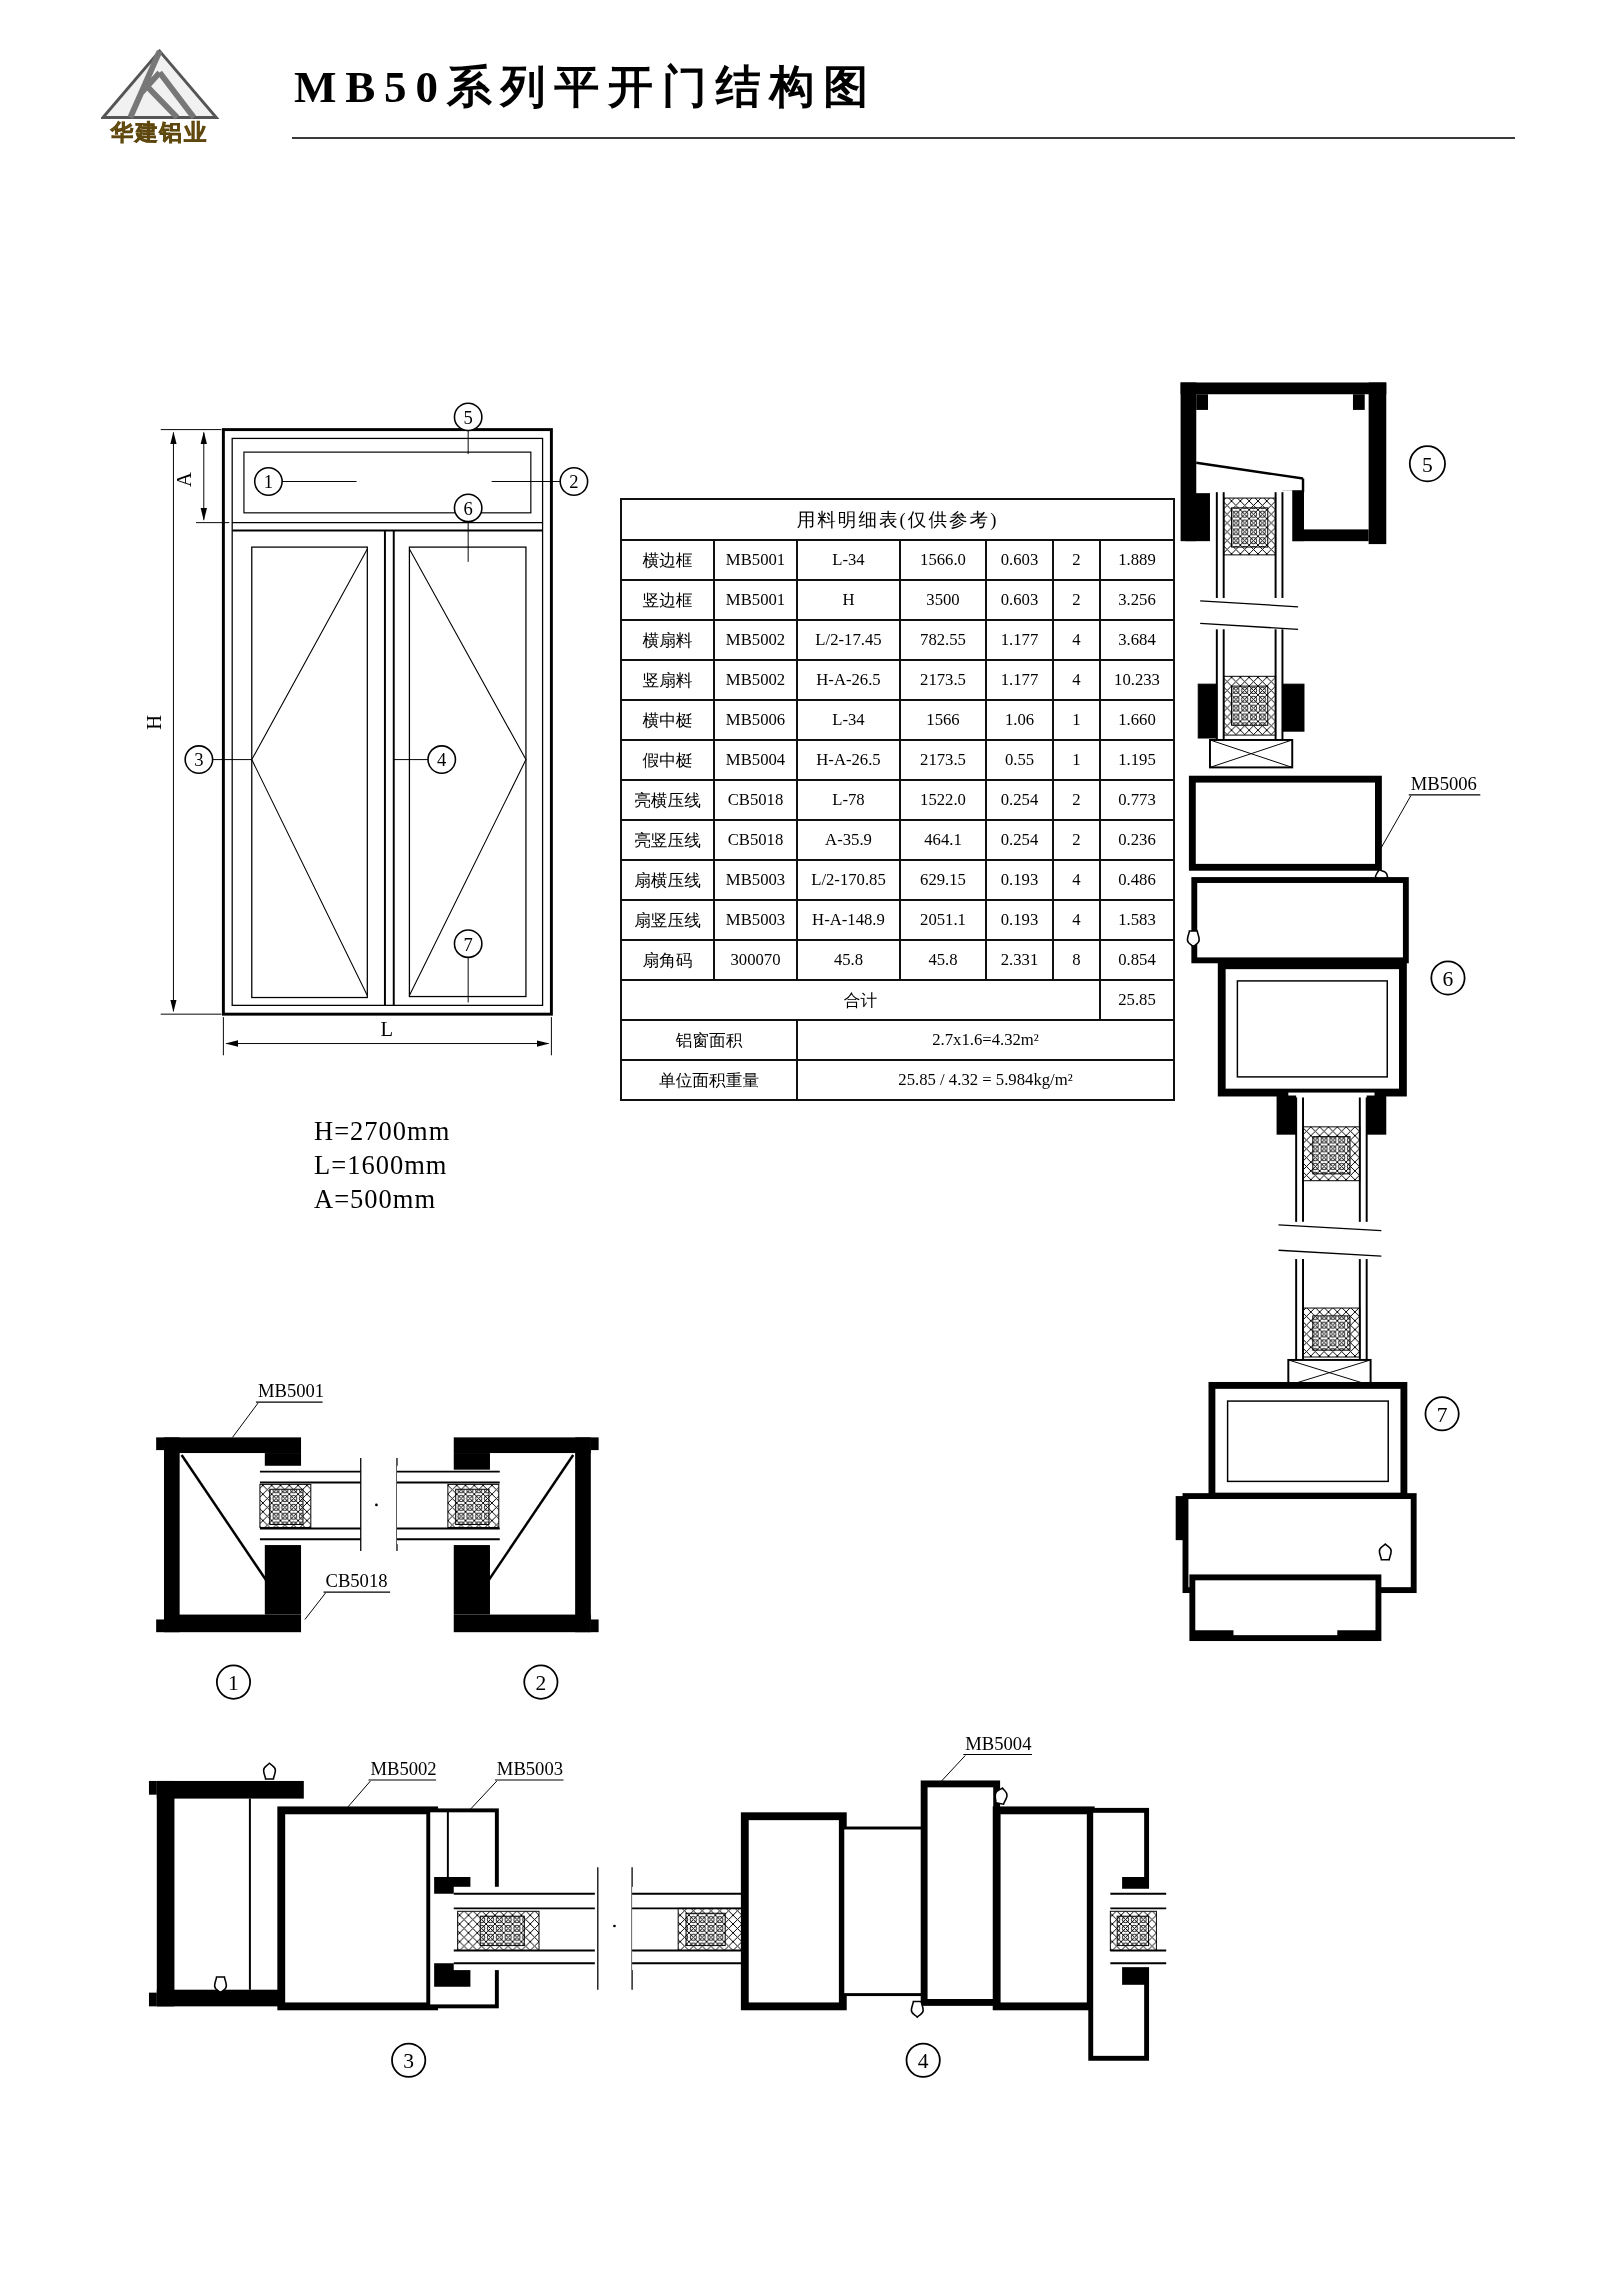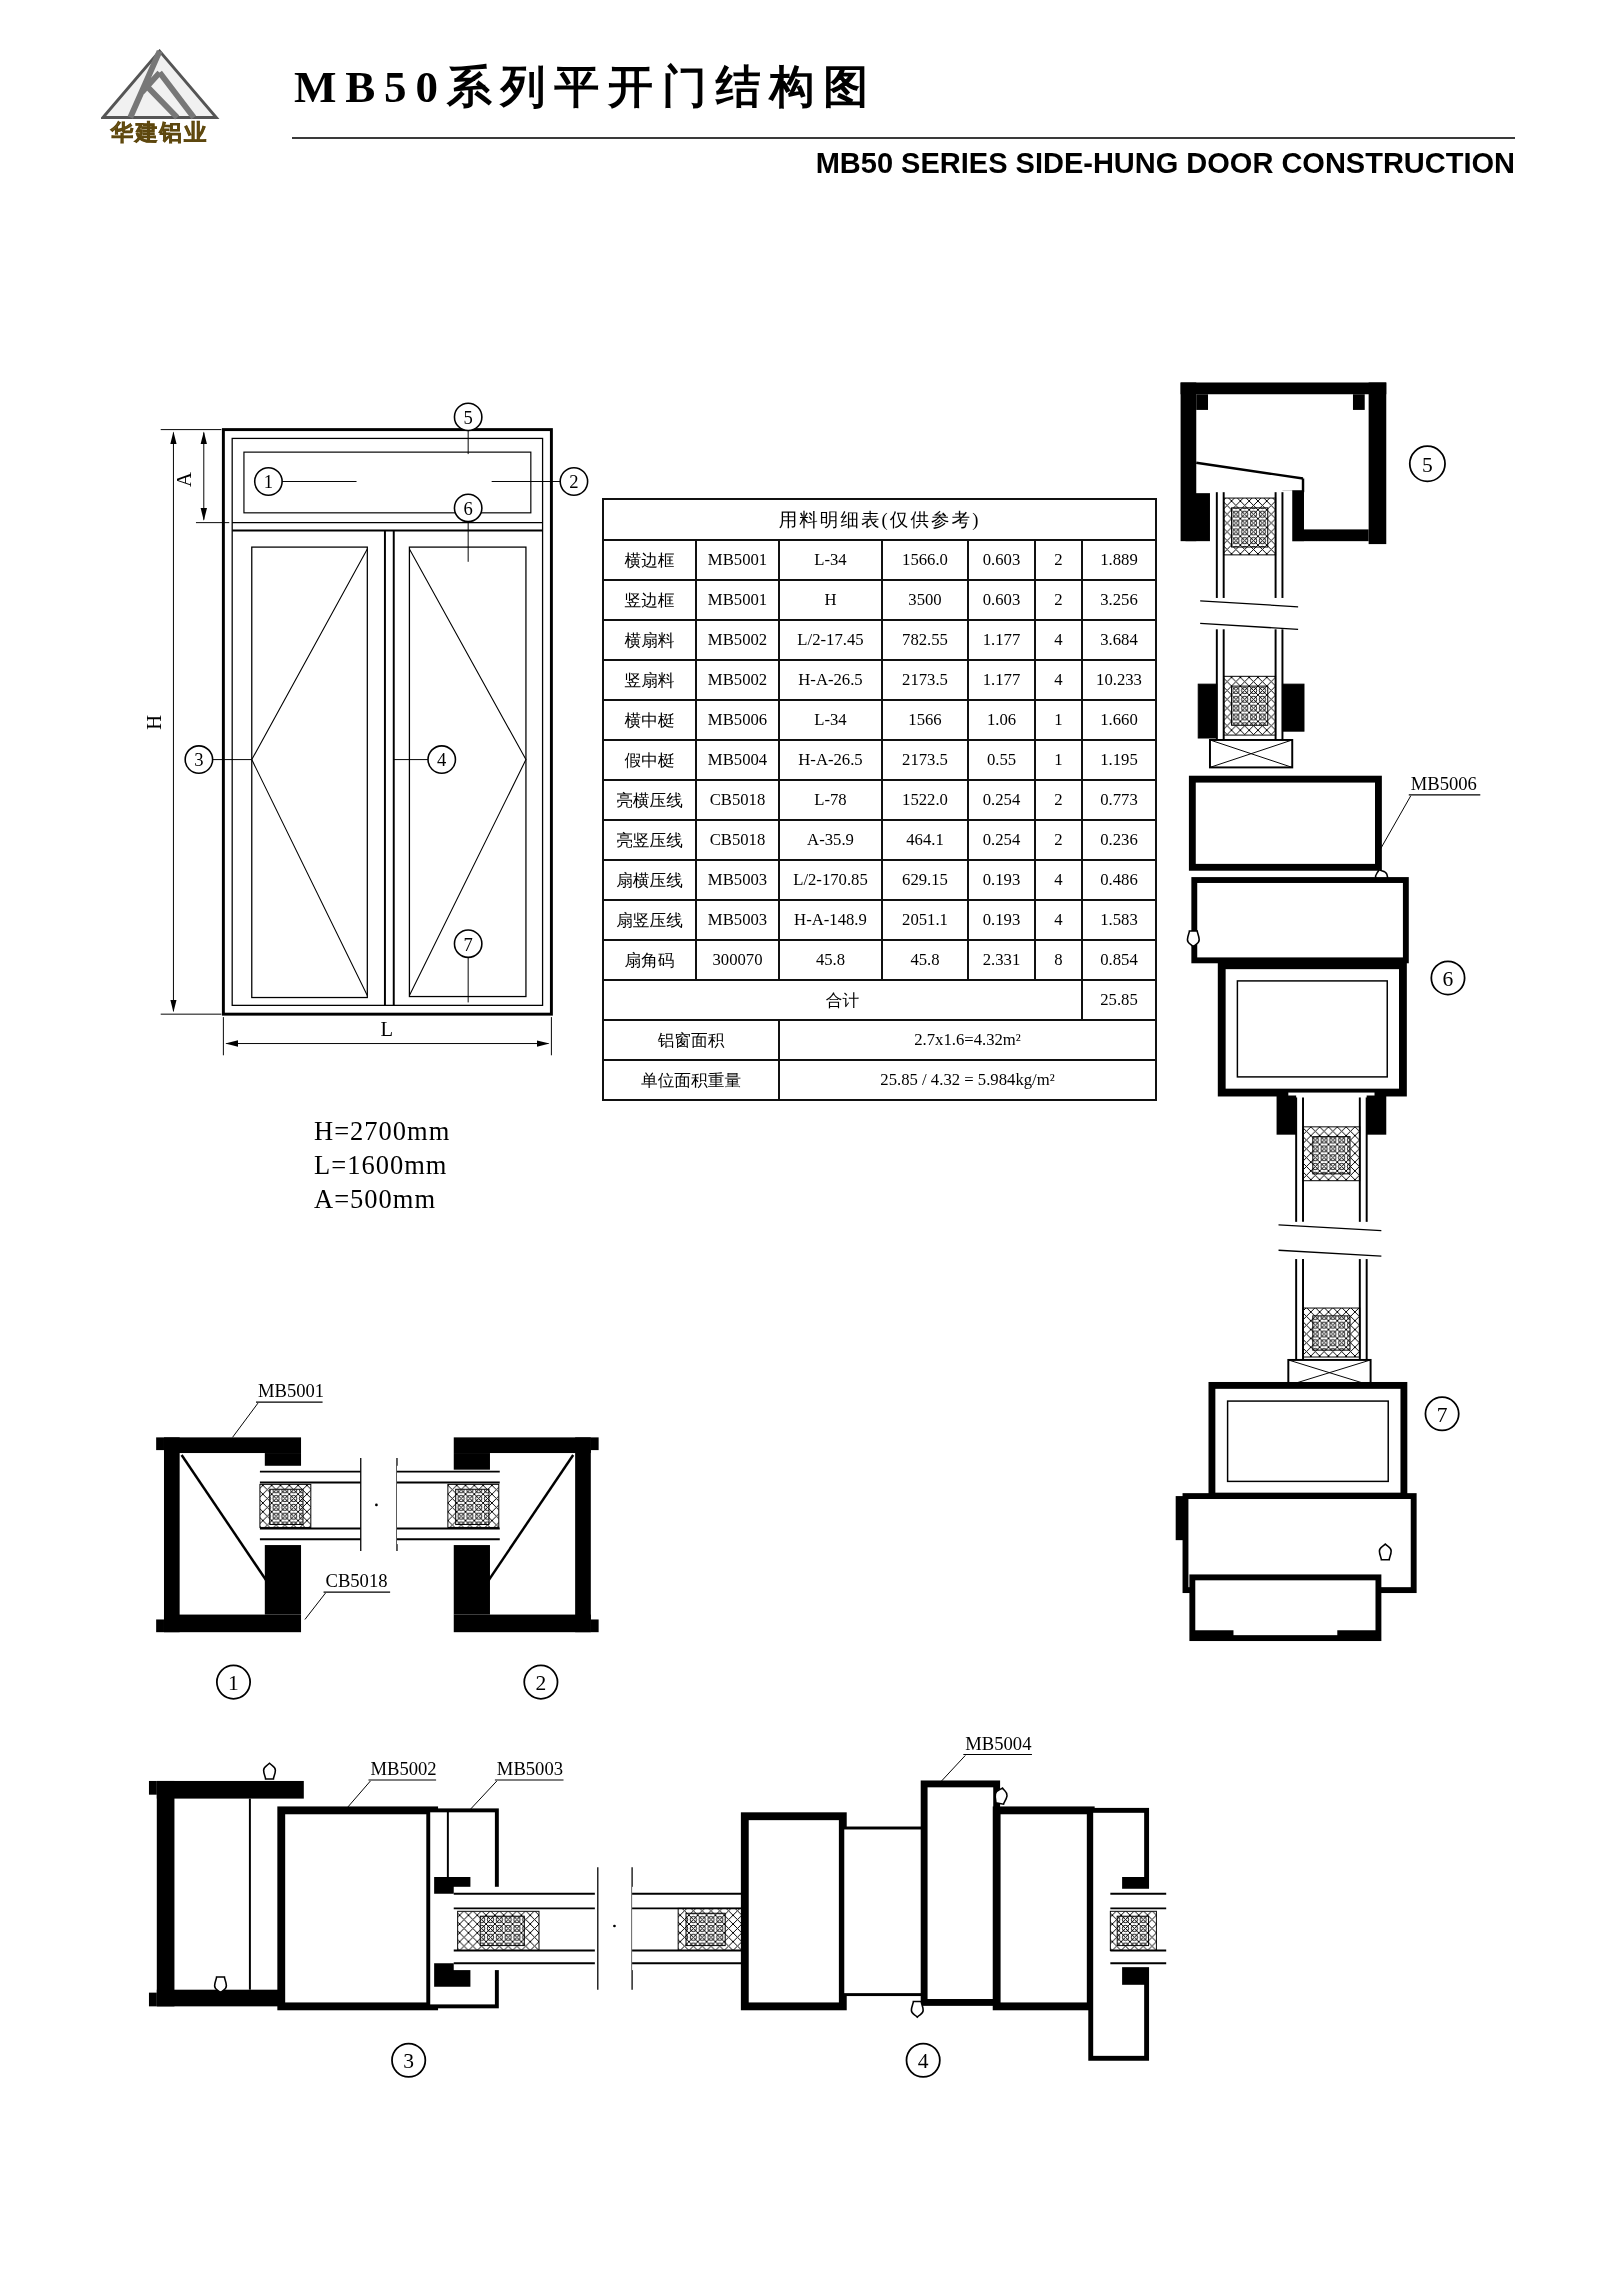--- a/index.html
+++ b/index.html
@@ -10,21 +10,21 @@
   .title-cn{position:absolute;left:294px;top:57px;font-size:45px;font-weight:bold;
             letter-spacing:8.8px;font-family:"Liberation Serif","DejaVu Serif",serif;}
   .hr-line{position:absolute;left:292px;top:137px;width:1223px;height:2px;background:#3a3a3a;}
   .title-en{position:absolute;left:292px;top:147px;width:1223px;text-align:right;
             font-family:"Liberation Sans","DejaVu Sans",sans-serif;font-weight:bold;font-size:29px;
             letter-spacing:0px;}
   .logo-text{font-weight:bold;}
   
   .dims{position:absolute;left:314px;top:1115px;font-size:26.5px;line-height:1.28;letter-spacing:1px;}
   
-  table.mat{position:absolute;left:602px;top:498px;border-collapse:collapse;table-layout:fixed;
+  table.mat{position:absolute;left:620px;top:498px;border-collapse:collapse;table-layout:fixed;
             width:554px;font-size:16.7px;text-align:center;}
   table.mat td,table.mat th{border:2px solid #111;padding:0 2px;height:38px;font-weight:normal;
             overflow:hidden;white-space:nowrap;}
   table.mat .tt{height:39px;font-size:18.6px;letter-spacing:2px;}
   table.mat .hd td{height:55px;}
   table.mat{border:2.9px solid #111;}
   .footer{position:absolute;left:274px;top:2221px;width:1274px;text-align:center;font-size:23.5px;
           font-style:italic;letter-spacing:2px;}
   svg text{font-family:"Liberation Serif","DejaVu Serif",serif;}
 </style>
@@ -33,21 +33,20 @@
 
 <div class="page">
 
   <svg class="abs" style="left:101px;top:49px" width="127" height="98" viewBox="0 0 130 100">
     <polygon points="60,2 118,70 2,70" fill="#f1f1f1" stroke="#555" stroke-width="3"></polygon>
     <path d="M60,2 L30,70 M45,36 L78,70 M60,24 L95,70 M42,44 L60,24" stroke="#777" stroke-width="6" fill="none"></path>
     <text x="60" y="93" text-anchor="middle" font-size="23" font-weight="bold" fill="#9a7a1f" stroke="#5d470f" stroke-width="0.7" letter-spacing="2" class="logo-text">华建铝业</text>
   </svg>
   <div class="title-cn">MB50系列平开门结构图</div>
   <div class="hr-line"></div>
-  <div class="title-en">MB50 SERIES SIDE-HUNG DOOR CONSTRUCTION</div>
 
   <svg class="abs" style="left:147px;top:397px" width="470" height="686" viewBox="0 0 480 700">
     <defs>
       <marker id="arw" viewBox="0 0 12 8" refX="11" refY="4" markerWidth="13" markerHeight="9" orient="auto-start-reverse">
           <path d="M0,1 L12,4 L0,7 Z" fill="#000"></path>
         </marker>
     </defs>
     <g stroke="#000" fill="none">
       <rect x="78" y="33" width="335" height="597" stroke-width="3"></rect>
       <rect x="87" y="42" width="317" height="579" stroke-width="1.3"></rect>

